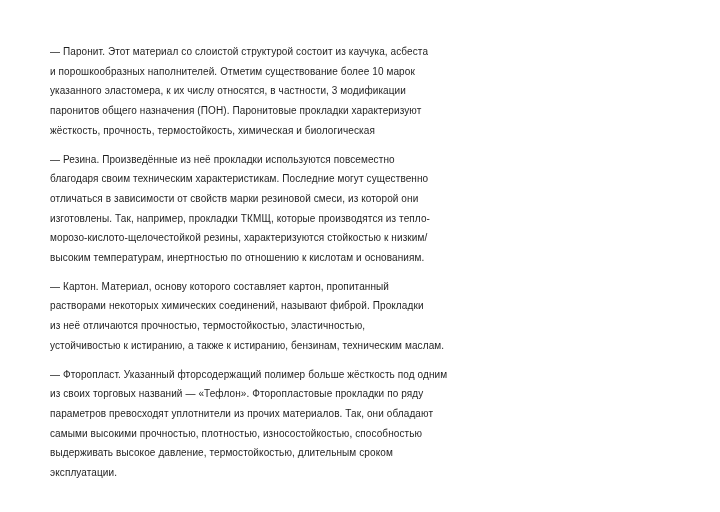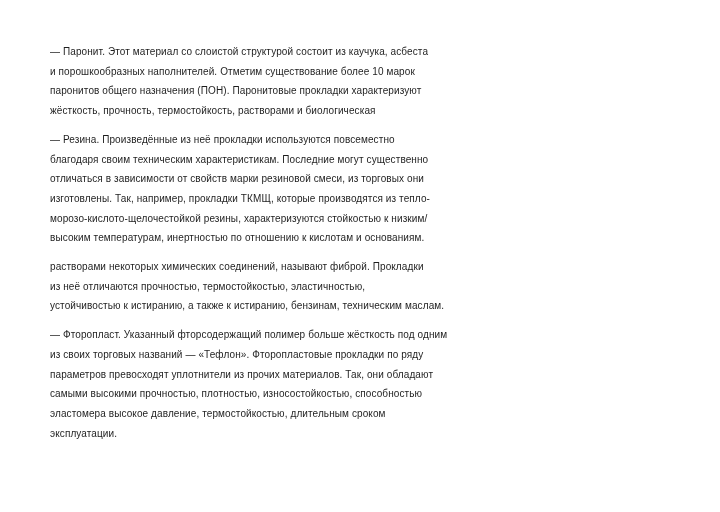--- a/index.html
+++ b/index.html
@@ -32,42 +32,44 @@
 </style>
 </head>
 <body>
 
 <div class="page">
   <div class="content">
 
     <div class="paragraph">
       <div class="line">— Паронит. Этот материал со слоистой структурой состоит из каучука, асбеста</div>
       <div class="line">и порошкообразных наполнителей. Отметим существование более 10 марок</div>
+      <div class="line">указанного эластомера, к их числу относятся, в частности, 3 модификации</div>
       <div class="line">паронитов общего назначения (ПОН). Паронитовые прокладки характеризуют</div>
-      <div class="line">жёсткость, прочность, термостойкость, растворами и биологическая</div>
+      <div class="line">жёсткость, прочность, термостойкость, химическая и биологическая</div>
     </div>
 
     <div class="paragraph">
       <div class="line">— Резина. Произведённые из неё прокладки используются повсеместно</div>
       <div class="line">благодаря своим техническим характеристикам. Последние могут существенно</div>
-      <div class="line">отличаться в зависимости от свойств марки резиновой смеси, из торговых они</div>
+      <div class="line">отличаться в зависимости от свойств марки резиновой смеси, из которой они</div>
       <div class="line">изготовлены. Так, например, прокладки ТКМЩ, которые производятся из тепло-</div>
       <div class="line">морозо-кислото-щелочестойкой резины, характеризуются стойкостью к низким/</div>
       <div class="line">высоким температурам, инертностью по отношению к кислотам и основаниям.</div>
     </div>
 
     <div class="paragraph">
+      <div class="line">— Картон. Материал, основу которого составляет картон, пропитанный</div>
       <div class="line">растворами некоторых химических соединений, называют фиброй. Прокладки</div>
       <div class="line">из неё отличаются прочностью, термостойкостью, эластичностью,</div>
       <div class="line">устойчивостью к истиранию, а также к истиранию, бензинам, техническим маслам.</div>
     </div>
 
     <div class="paragraph">
       <div class="line">— Фторопласт. Указанный фторсодержащий полимер больше жёсткость под одним</div>
       <div class="line">из своих торговых названий — «Тефлон». Фторопластовые прокладки по ряду</div>
       <div class="line">параметров превосходят уплотнители из прочих материалов. Так, они обладают</div>
       <div class="line">самыми высокими прочностью, плотностью, износостойкостью, способностью</div>
-      <div class="line">эластомера высокое давление, термостойкостью, длительным сроком</div>
+      <div class="line">выдерживать высокое давление, термостойкостью, длительным сроком</div>
       <div class="line">эксплуатации.</div>
     </div>
 
   </div>
 </div>
 
 </body></html>

